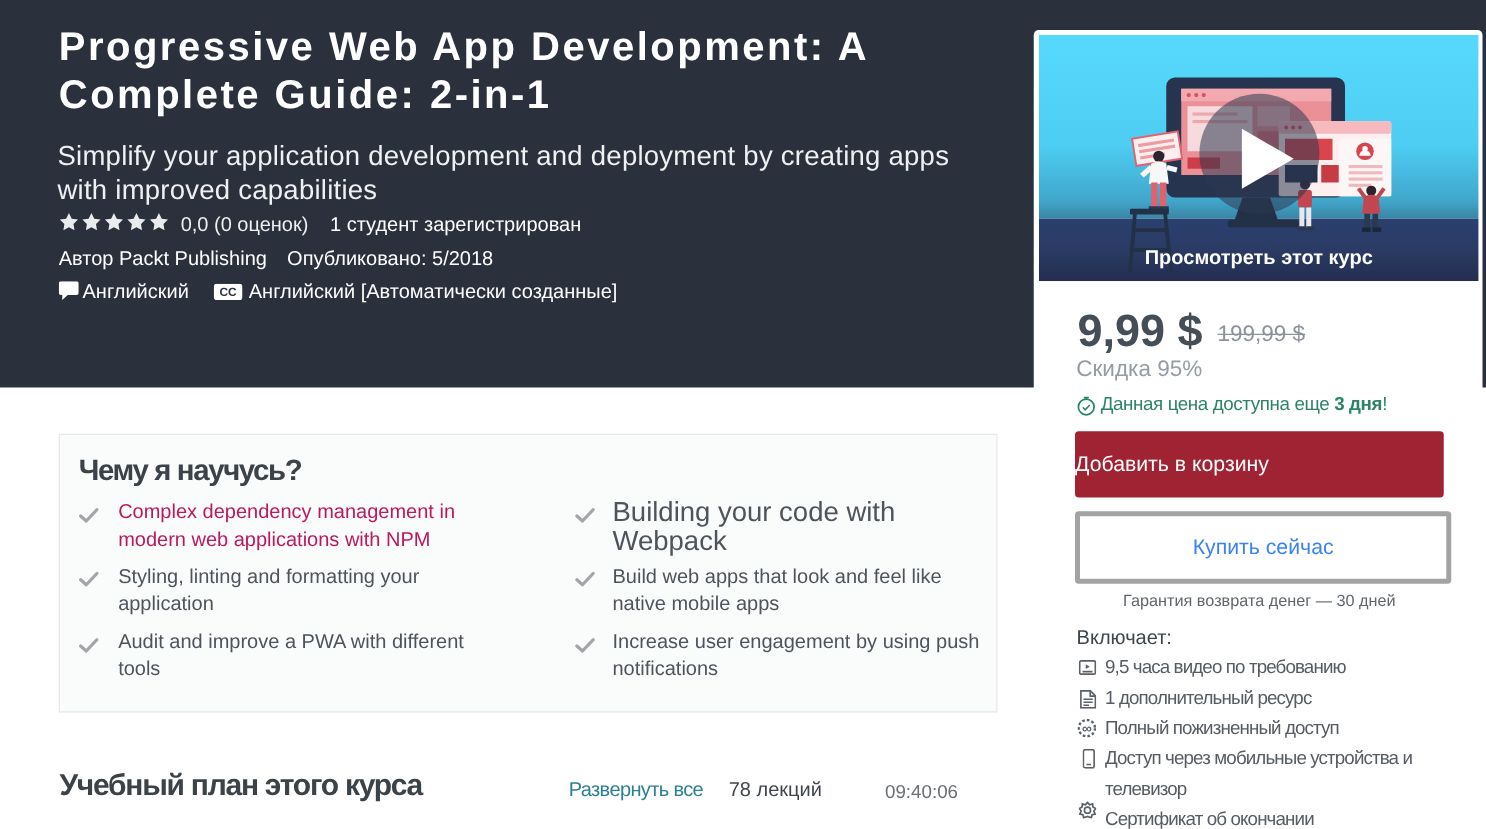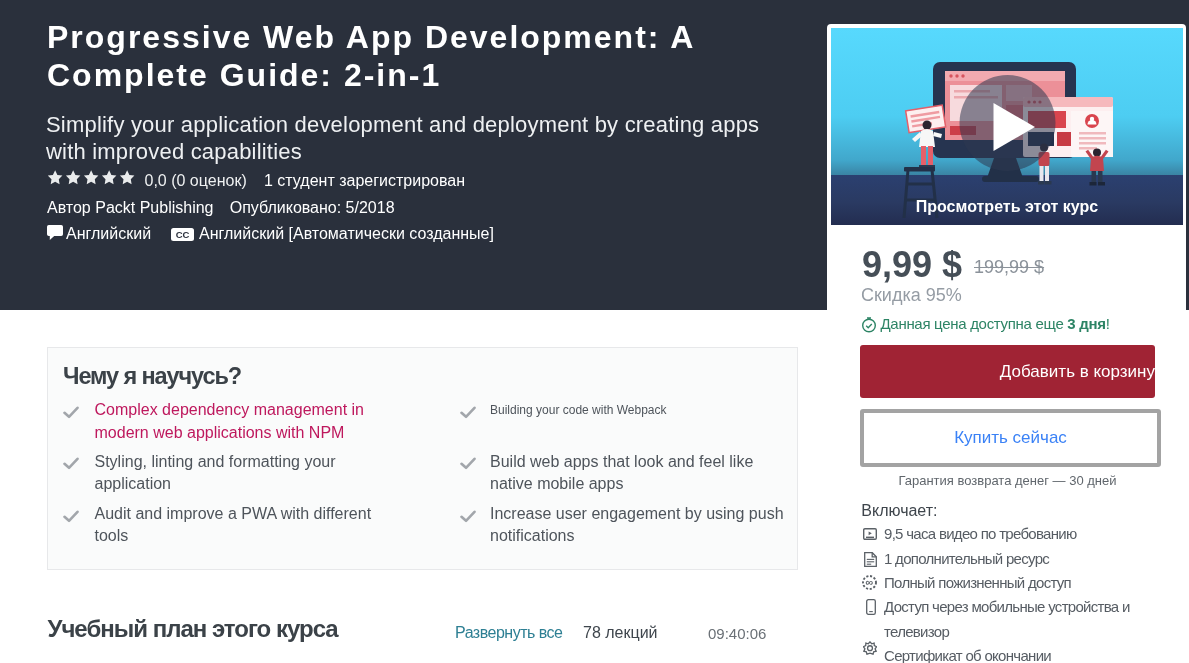--- a/index.html
+++ b/index.html
@@ -48,21 +48,21 @@
 <div class="abs" style="left:47px;top:347px;width:749px;height:221px;background:#fafbfb;border:1px solid #e7e8ea;"></div>
 <div class="abs" style="left:63px;top:362.5px;font-size:23.5px;font-weight:700;letter-spacing:-1.1px;color:#3b4248;">Чему я научусь?</div>
 
 <svg class="abs" style="left:63.4px;top:405.5px" width="16" height="13" viewBox="0 0 16 13">
     <path d="M1.5 6.8 L6 10.8 L14.5 1.8" fill="none" stroke="#a2a6ab" stroke-width="2.6" stroke-linecap="round" stroke-linejoin="round"></path>
   </svg>
 <div class="abs" style="left:94.5px;top:399.3px;width:290px;font-size:16px;line-height:22.3px;color:#be185d;">Complex dependency management in modern web applications with NPM</div>
 <svg class="abs" style="left:460px;top:405.5px" width="16" height="13" viewBox="0 0 16 13">
     <path d="M1.5 6.8 L6 10.8 L14.5 1.8" fill="none" stroke="#a2a6ab" stroke-width="2.6" stroke-linecap="round" stroke-linejoin="round"></path>
   </svg>
-<div class="abs" style="left:490px;top:399.3px;width:292px;font-size:12px;line-height:22.3px;color:#4e545b;">Building your code with Webpack</div>
+<div class="abs" style="left:490px;top:399.3px;width:292px;font-size:22px;line-height:22.3px;color:#4e545b;">Building your code with Webpack</div>
 <svg class="abs" style="left:63.4px;top:457.3px" width="16" height="13" viewBox="0 0 16 13">
     <path d="M1.5 6.8 L6 10.8 L14.5 1.8" fill="none" stroke="#a2a6ab" stroke-width="2.6" stroke-linecap="round" stroke-linejoin="round"></path>
   </svg>
 <div class="abs" style="left:94.5px;top:450.6px;width:290px;font-size:16px;line-height:22.3px;color:#4e545b;">Styling, linting and formatting your application</div>
 <svg class="abs" style="left:460px;top:457.3px" width="16" height="13" viewBox="0 0 16 13">
     <path d="M1.5 6.8 L6 10.8 L14.5 1.8" fill="none" stroke="#a2a6ab" stroke-width="2.6" stroke-linecap="round" stroke-linejoin="round"></path>
   </svg>
 <div class="abs" style="left:490px;top:450.6px;width:292px;font-size:16px;line-height:22.3px;color:#4e545b;">Build web apps that look and feel like native mobile apps</div>
 <svg class="abs" style="left:63.4px;top:509.5px" width="16" height="13" viewBox="0 0 16 13">
     <path d="M1.5 6.8 L6 10.8 L14.5 1.8" fill="none" stroke="#a2a6ab" stroke-width="2.6" stroke-linecap="round" stroke-linejoin="round"></path>
@@ -194,21 +194,21 @@
 <svg width="16" height="17" viewBox="0 0 16 17">
       <g fill="none" stroke="#2d8465" stroke-width="1.4">
         <circle cx="8" cy="9.5" r="6.3"></circle>
         <path d="M6 2 h4 M8 2 v2"></path>
         <path d="M5.2 9.8 l2 2 l3.6 -3.8" stroke-width="1.3"></path>
       </g>
     </svg>
 </div>
 <div class="abs" style="left:880.5px;top:315.3px;font-size:15px;letter-spacing:-0.3px;color:#2d8465;">Данная цена доступна еще <b>3 дня</b>!</div>
 
-<div class="abs" style="left:860px;top:344.5px;width:295px;height:53px;background:#a02334;border-radius:3px;color:#fff;font-size:17px;line-height:53px;text-align:right;">Добавить в корзину</div>
+<div class="abs" style="left:860px;top:344.5px;width:295px;height:53px;background:#a02334;border-radius:3px;color:#fff;font-size:17px;line-height:53px;text-align:left;">Добавить в корзину</div>
 <div class="abs" style="left:860px;top:408.5px;width:293px;height:50px;background:#fff;border:4px solid #a3a3a3;border-radius:3px;color:#3b82f6;font-size:17px;line-height:50px;text-align:center;">Купить сейчас</div>
 <div class="abs" style="left:860px;top:473px;width:295px;text-align:center;font-size:13px;color:#60666c;">Гарантия возврата денег — 30 дней</div>
 
 <div class="abs" style="left:861.3px;top:501.6px;font-size:16px;font-weight:400;color:#3e454c;">Включает:</div>
 
 <svg class="abs" style="left:862.6px;top:528.4px" width="14" height="12" viewBox="0 0 14 12">
     <rect x="0.7" y="0.7" width="12.6" height="10.6" rx="1.2" fill="none" stroke="#5b6167" stroke-width="1.4"></rect>
     <path d="M5.6 3.4 L8.8 5.3 L5.6 7.2 Z" fill="#5b6167"></path>
     <line x1="3" y1="9.3" x2="11" y2="9.3" stroke="#5b6167" stroke-width="1.4"></line>
   </svg>

